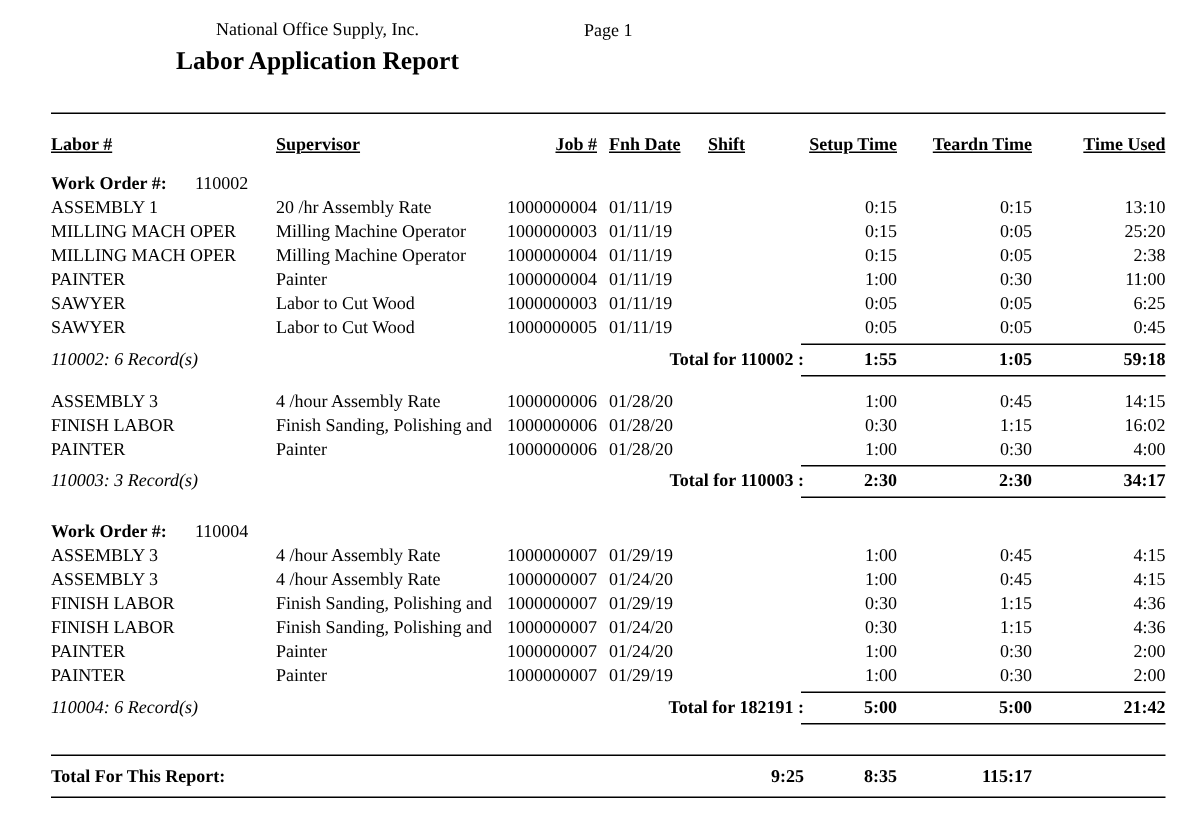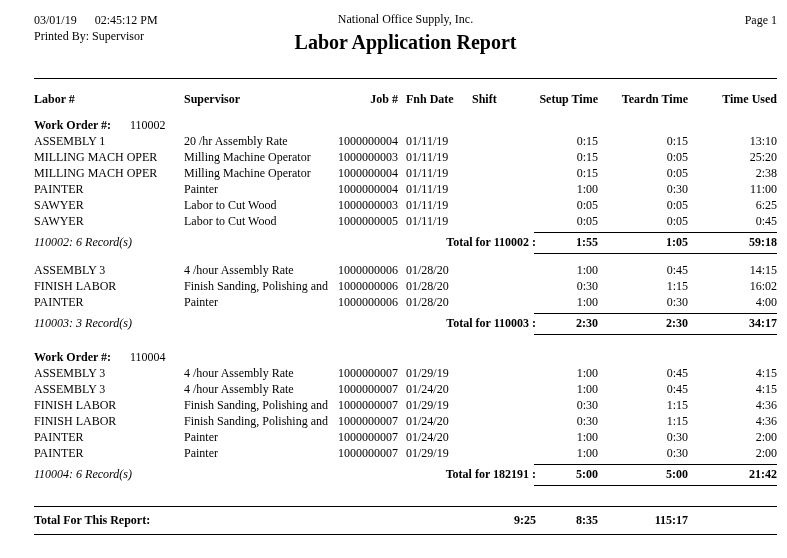--- a/index.html
+++ b/index.html
@@ -7,29 +7,29 @@
     width:787px;height:558px;
     background:#ffffff;color:#000000;
     font-family:"Liberation Serif", serif;
     font-size:12px;
     box-sizing:border-box;
     padding:12px 10px 0 34px;
     overflow:hidden;
   }
   .bold{font-weight:bold;}
   .italic{font-style:italic;}
-  .hd{font-weight:bold;}
+  .hd{font-weight:bold;text-decoration:underline;}
 
   
   .pagehead{display:grid;grid-template-columns:1fr auto 1fr;align-items:start;}
   .ph-left .line{line-height:16px;white-space:nowrap;}
   .ph-left .time{margin-left:18px;}
   .ph-center{text-align:center;}
   .company{line-height:15px;}
-  .title{font-size:20px;font-weight:bold;margin-top:4px;}
+  .title{font-size:17px;font-weight:bold;margin-top:4px;}
   .ph-right{text-align:right;line-height:16px;}
 
   .hrule{border-top:1px solid #000;margin-top:24px;}
 
   
   .row{display:grid;grid-template-columns:150px 152px 62px 66px 45px 89px 90px 89px;line-height:16px;}
   .row > div{white-space:nowrap;overflow:hidden;}
   .row > :nth-child(3){text-align:right;}
   .row > :nth-child(4){padding-left:8px;}
   .row > :nth-child(5){padding-left:8px;}
@@ -46,24 +46,20 @@
 
   .numrule{border-top:1px solid #000;margin-left:500px;margin-top:3px;margin-bottom:1px;}
   .groupgap{height:7px;}
 
   .report-footer{margin-top:12px;border-top:1px solid #000;border-bottom:1px solid #000;padding:5px 0 6px;}
 </style>
 </head>
 <body>
 
 <div class="pagehead">
-  <div class="ph-left">
-    <div class="line"><span>03/01/19</span><span class="time">02:45:12 PM</span></div>
-    <div class="line">Printed By: Supervisor</div>
-  </div>
   <div class="ph-center">
     <div class="company">National Office Supply, Inc.</div>
     <div class="title">Labor Application Report</div>
   </div>
   <div class="ph-right">Page 1</div>
 </div>
 
 <div class="hrule"></div>
 
 <div class="row colhead">

